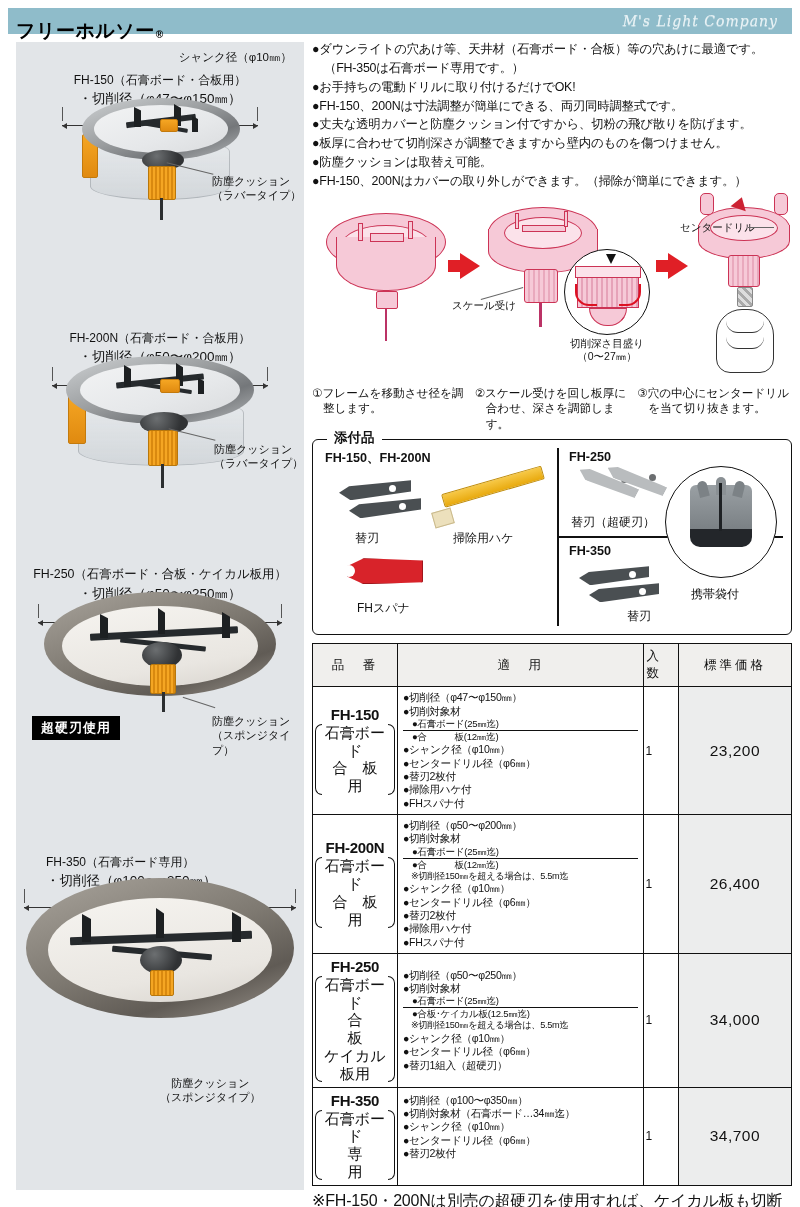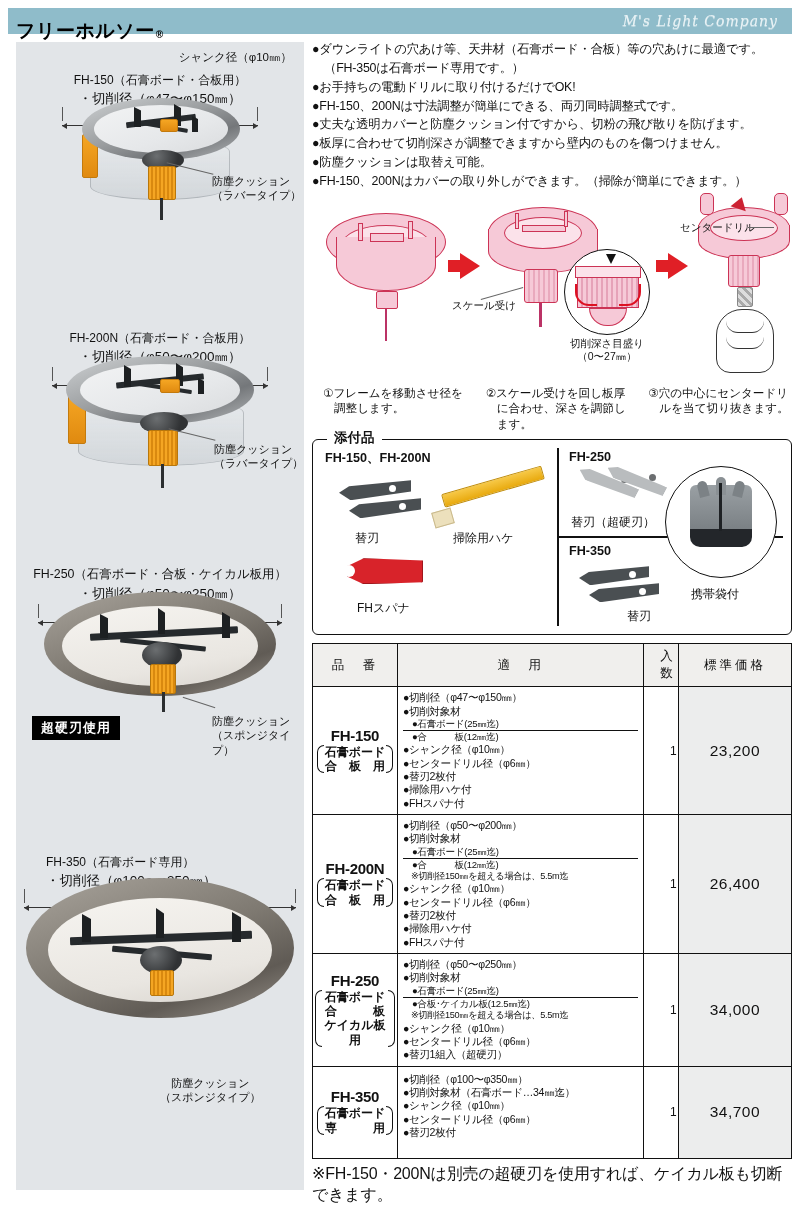--- a/index.html
+++ b/index.html
@@ -141,21 +141,21 @@
   .arrow-red {
     position: absolute; width: 0; height: 0;
     border-top: 13px solid transparent; border-bottom: 13px solid transparent;
     border-left: 20px solid #e01f26;
   }
   .arrow-stem { position: absolute; background: #e01f26; height: 12px; }
   .howto-lbl { position: absolute; font-size: 10.5px; color: #111; white-space: nowrap; }
   .lead-line { position: absolute; background: #666; height: 1px; }
 
   .steps { display: flex; gap: 8px; margin-top: 2px; }
-  .step { font-size: 11.6px; line-height: 1.34; width: 158px; color: #111; margin-left: 11px; }
+  .step { font-size: 11.6px; line-height: 1.34; width: 158px; color: #111; }
   .step-body { text-indent: -11px; padding-left: 11px; }
 
   .caution-row {
     display: flex; align-items: flex-start; gap: 6px; margin-top: 5px;
   }
   .caution-badge {
     background: #d3121a; color: #fff; font-size: 11px; font-weight: bold;
     padding: 2px 6px; white-space: nowrap; line-height: 1.2;
   }
   .caution-text { font-size: 11.6px; line-height: 1.3; letter-spacing: -0.3px; }
@@ -214,27 +214,27 @@
     border: 1.4px solid #111;
   }
   table.spec th {
     background: #f0efed; border: 1px solid #111;
     font-size: 12.5px; font-weight: normal; padding: 4px 2px;
     letter-spacing: 3px;
   }
   table.spec td { border: 1px solid #111; vertical-align: middle; }
   .c-model { width: 84px; text-align: center; padding: 4px 2px; }
   .c-spec  { width: 244px; padding: 4px 5px; }
-  .c-qty   { width: 34px; text-align: right; font-size: 12px; }
+  .c-qty   { width: 34px; text-align: left; font-size: 12px; }
   .c-price { width: 112px; text-align: center; background: #eceded;
              font-size: 15.5px; letter-spacing: .5px; }
   .model-code { font-size: 15px; font-weight: bold; letter-spacing: -.3px; }
   .model-use {
-    font-size: 12px; line-height: 1.18; margin-top: 1px;
-    display: inline-block; position: relative; padding: 0 8px; font-weight: bold;
+    font-size: 15px; line-height: 1.18; margin-top: 1px;
+    display: inline-block; position: relative; padding: 0 8px;
   }
   .model-use::before, .model-use::after {
     content: ""; position: absolute; top: 0; bottom: 0; width: 6px;
     border: 1px solid #111;
   }
   .model-use::before { left: 0; border-right: none; border-radius: 8px 0 0 8px; }
   .model-use::after  { right: 0; border-left: none; border-radius: 0 8px 8px 0; }
   .spec-ul { list-style: none; margin: 0; padding: 0; }
   .spec-ul li {
     font-size: 10.6px; line-height: 1.26; text-indent: -8px; padding-left: 8px;

